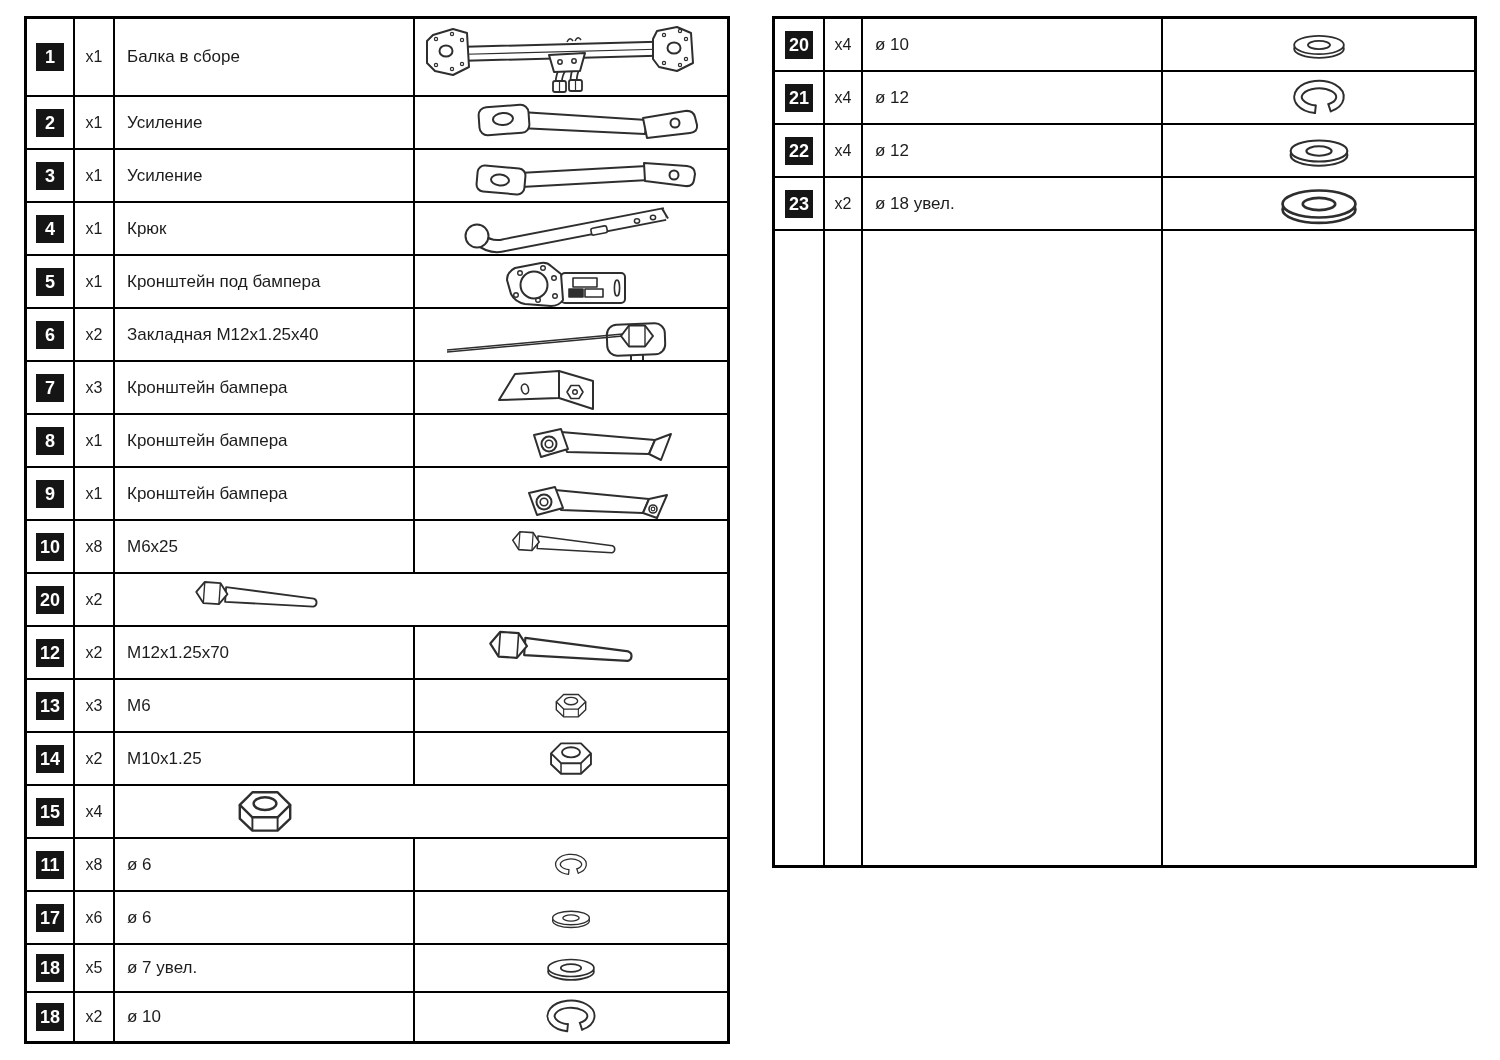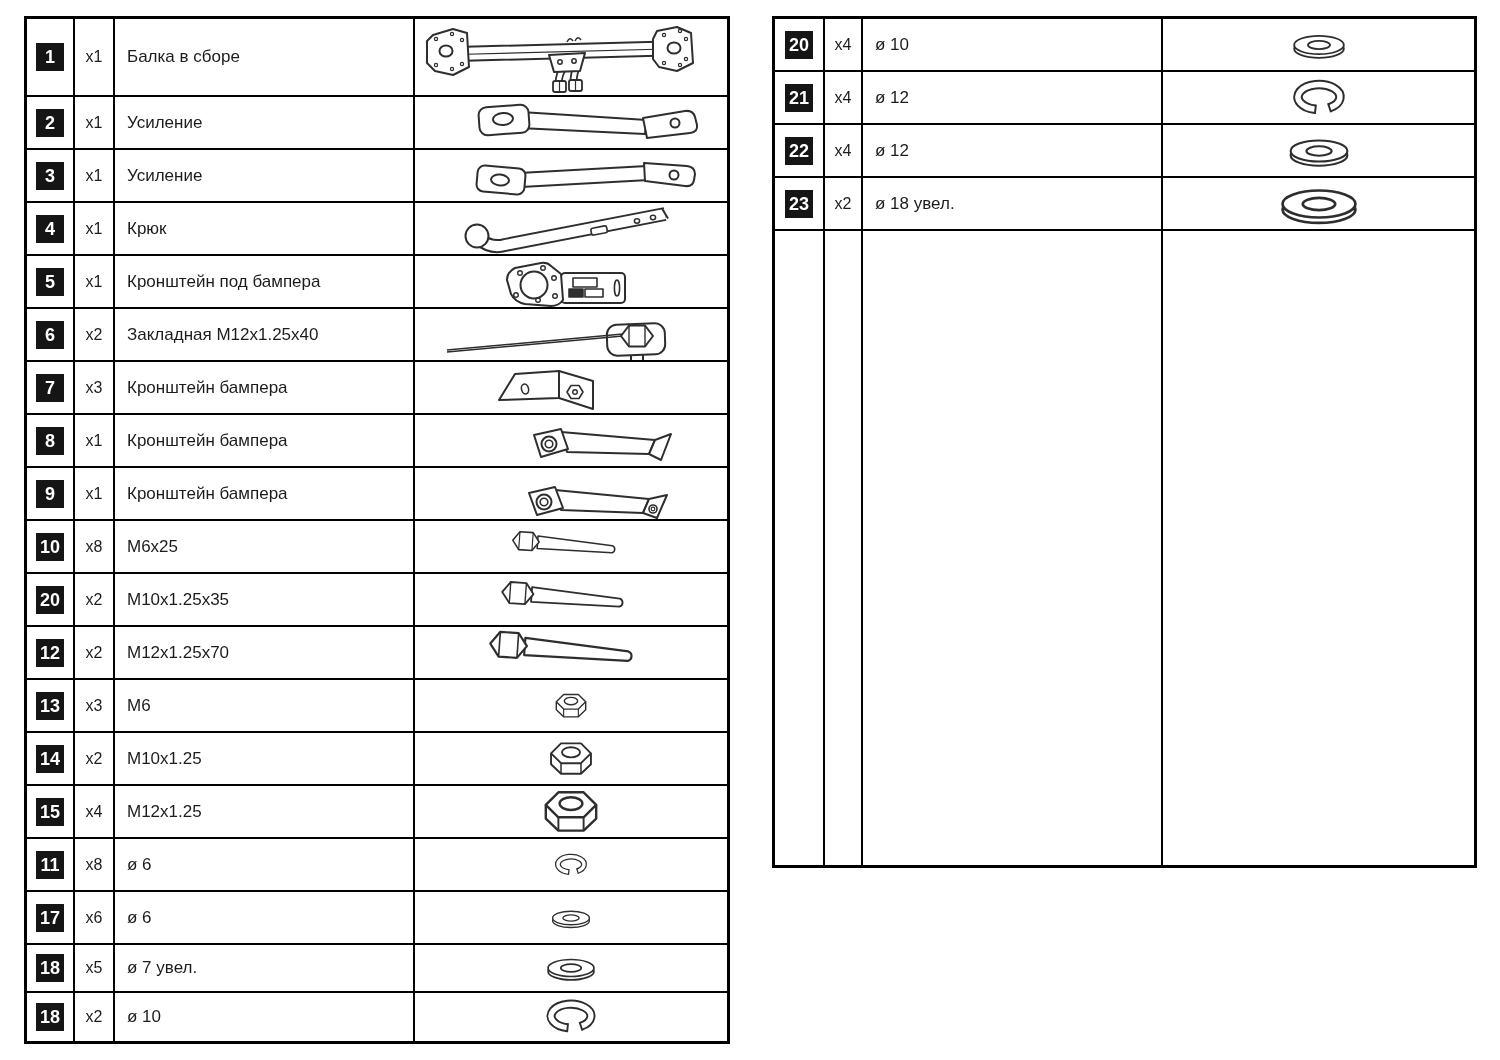--- a/index.html
+++ b/index.html
@@ -269,21 +269,20 @@
             </g>
           </g>
         </svg>
       </div>
   </div>
     <div class="row">
     <div class="cell num">
       <span class="badge">20</span>
     </div>
     <div class="cell qty">x2</div>
-    <div class="cell desc">М10х1.25х35</div>
     <div class="cell illus">
         <svg width="260" height="52" viewBox="0 0 260 52">
           <g fill="none" stroke="#2e2e2e" stroke-width="2" stroke-linejoin="round">
             <g transform="translate(130 26) scale(0.92) translate(-130 -26)">
     <g transform="rotate(4 130 24)">
       <path d="M87,15 L183,20.8 A4.6,4.6 0 0 1 183,29.6 L87,31 Z" fill="#ffffff"></path>
       <polygon points="89,22.5 80.5,34 63.5,34 55,22.5 63.5,11 80.5,11" fill="#ffffff"></polygon>
       <line x1="63.5" y1="11" x2="63.5" y2="34" stroke-width="1.5"></line>
       <line x1="80.5" y1="11" x2="80.5" y2="34" stroke-width="1.5"></line>
     </g>
@@ -351,21 +350,20 @@
             </g>
           </g>
         </svg>
       </div>
   </div>
     <div class="row">
     <div class="cell num">
       <span class="badge">15</span>
     </div>
     <div class="cell qty">x4</div>
-    <div class="cell desc">М12х1.25</div>
     <div class="cell illus">
         <svg width="260" height="52" viewBox="0 0 260 52">
           <g fill="none" stroke="#2e2e2e" stroke-width="2" stroke-linejoin="round">
             <g transform="translate(130 26) scale(1.2) translate(-130 -26)">
     <path d="M109,20 L109,31.5 L119.5,41.5 L140.5,41.5 L151,31.5 L151,20" fill="#ffffff"></path>
     <polygon points="151,20 140.5,30.4 119.5,30.4 109,20 119.5,9.6 140.5,9.6" fill="#ffffff"></polygon>
     <line x1="119.5" y1="30.4" x2="119.5" y2="41.5" stroke-width="1.6"></line>
     <line x1="140.5" y1="30.4" x2="140.5" y2="41.5" stroke-width="1.6"></line>
     <ellipse cx="130" cy="19" rx="9.5" ry="5.3" fill="#ffffff"></ellipse>
             </g>

